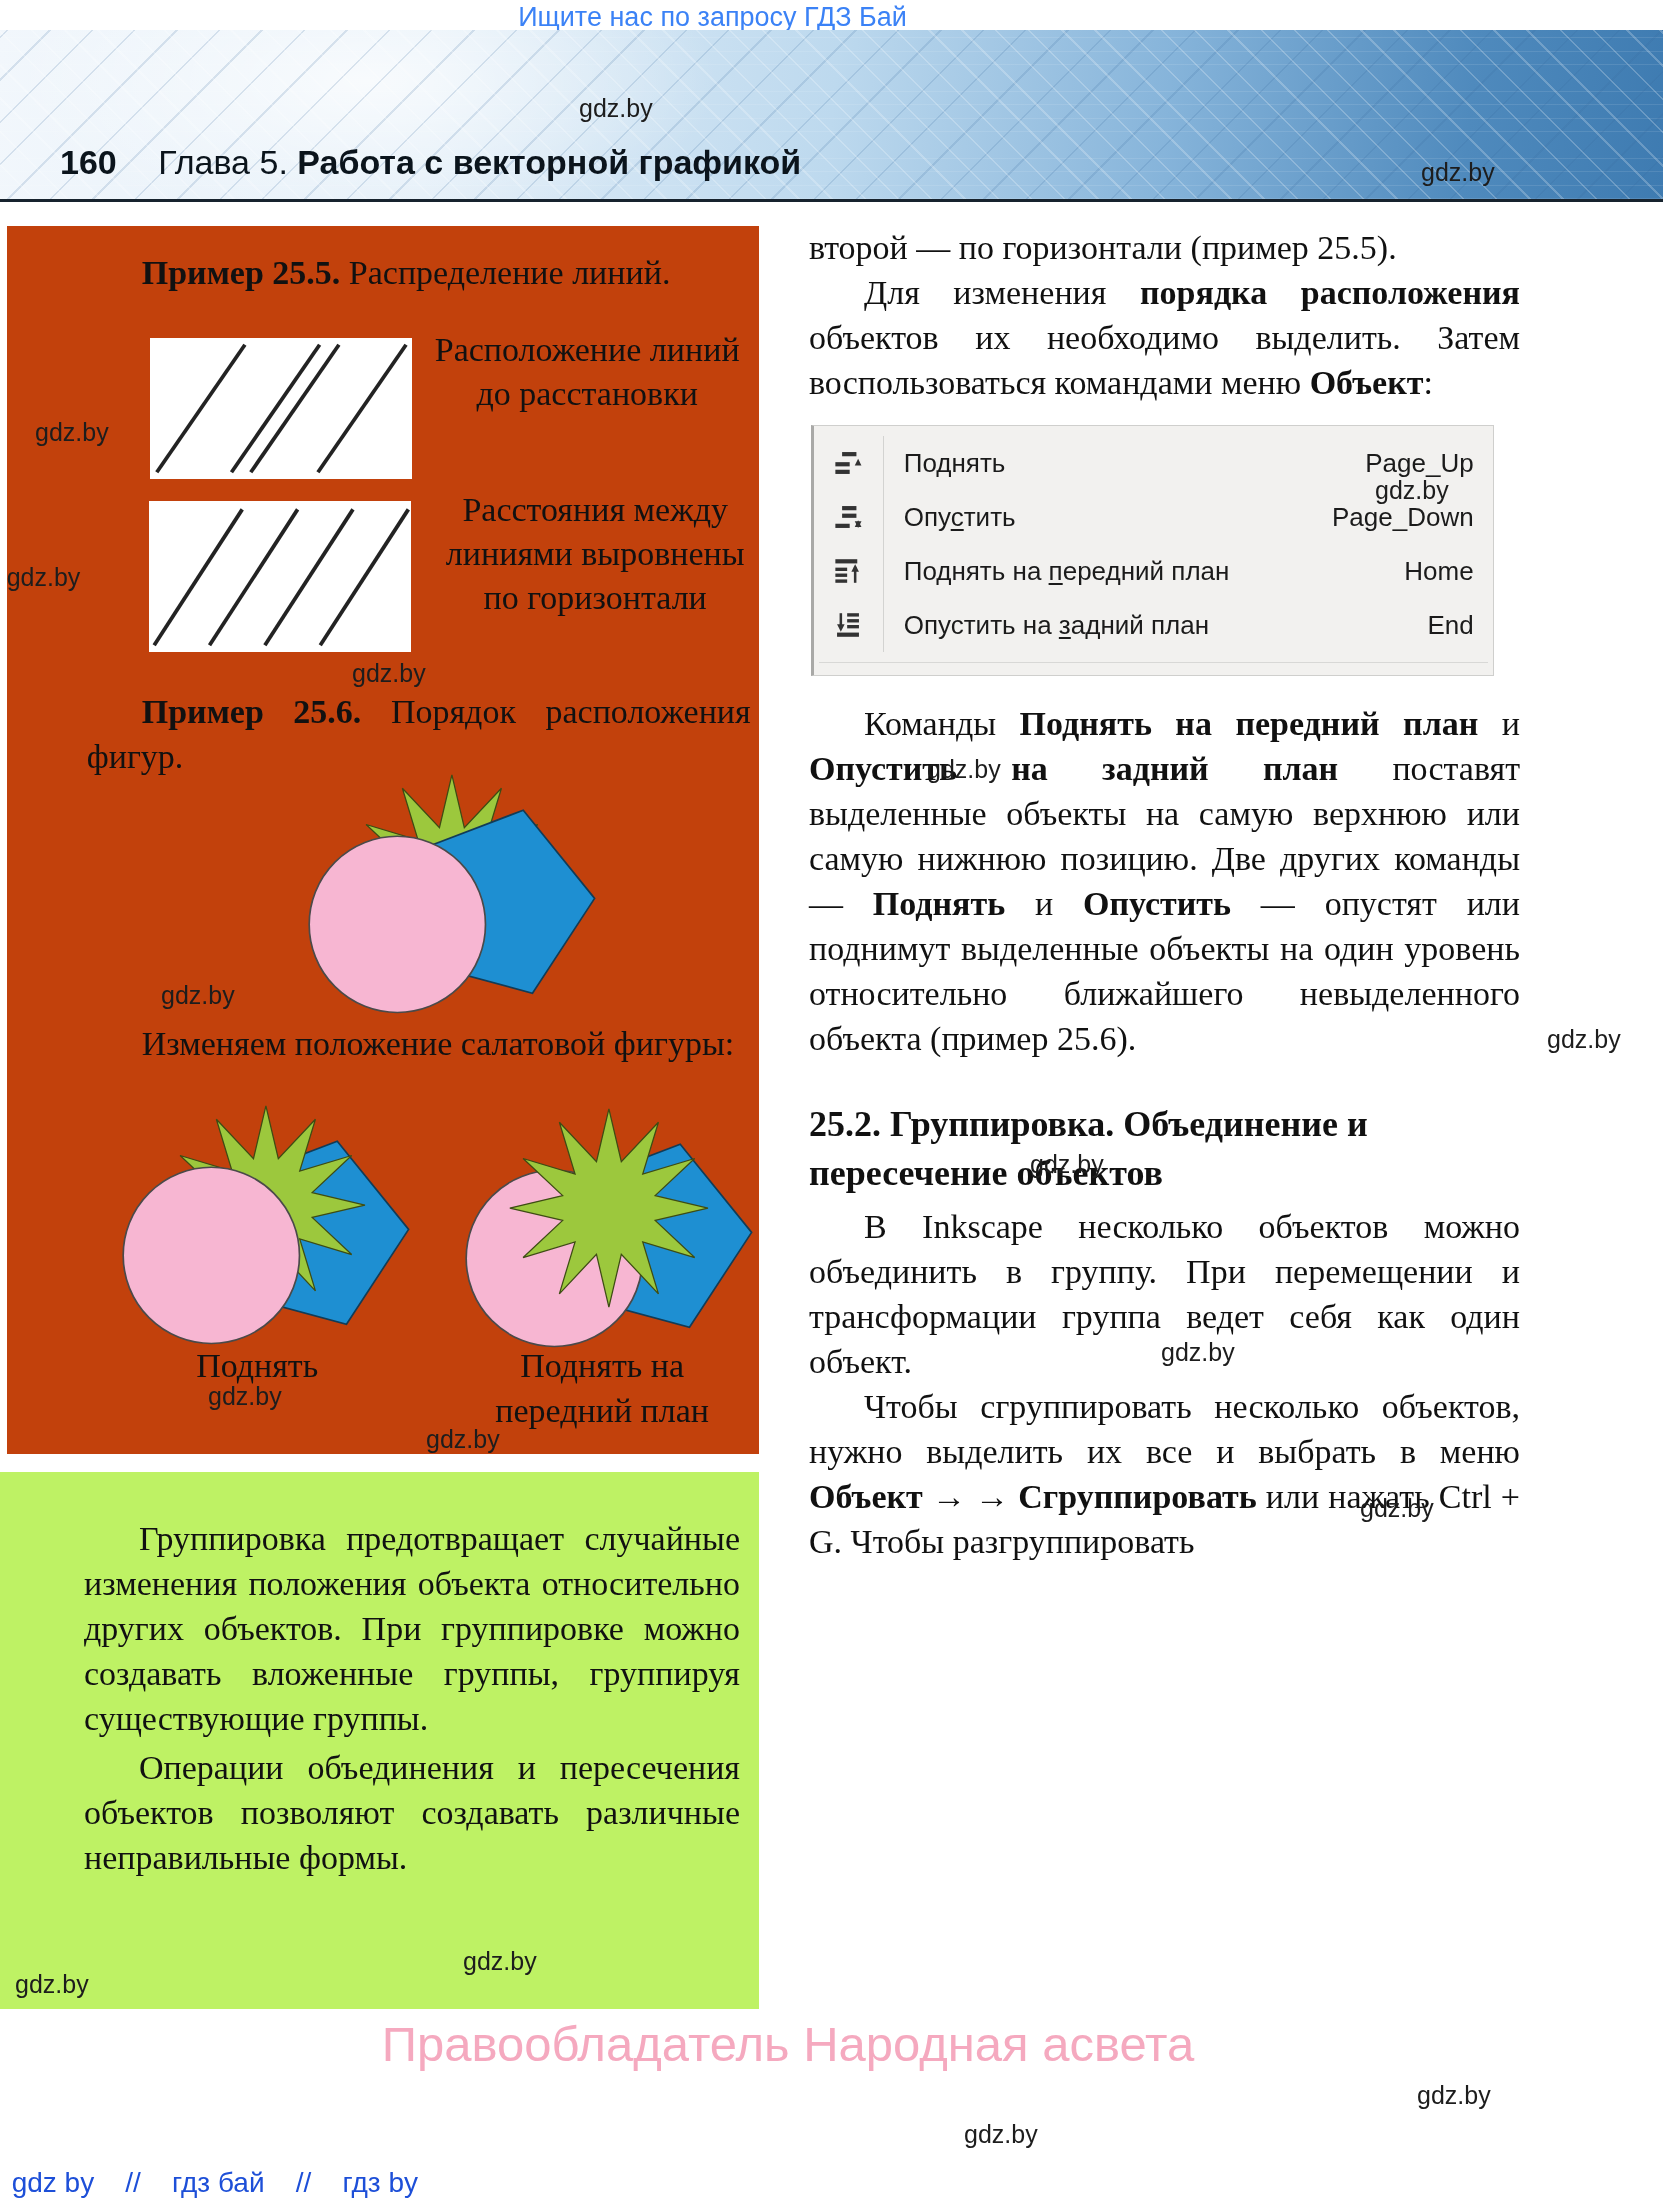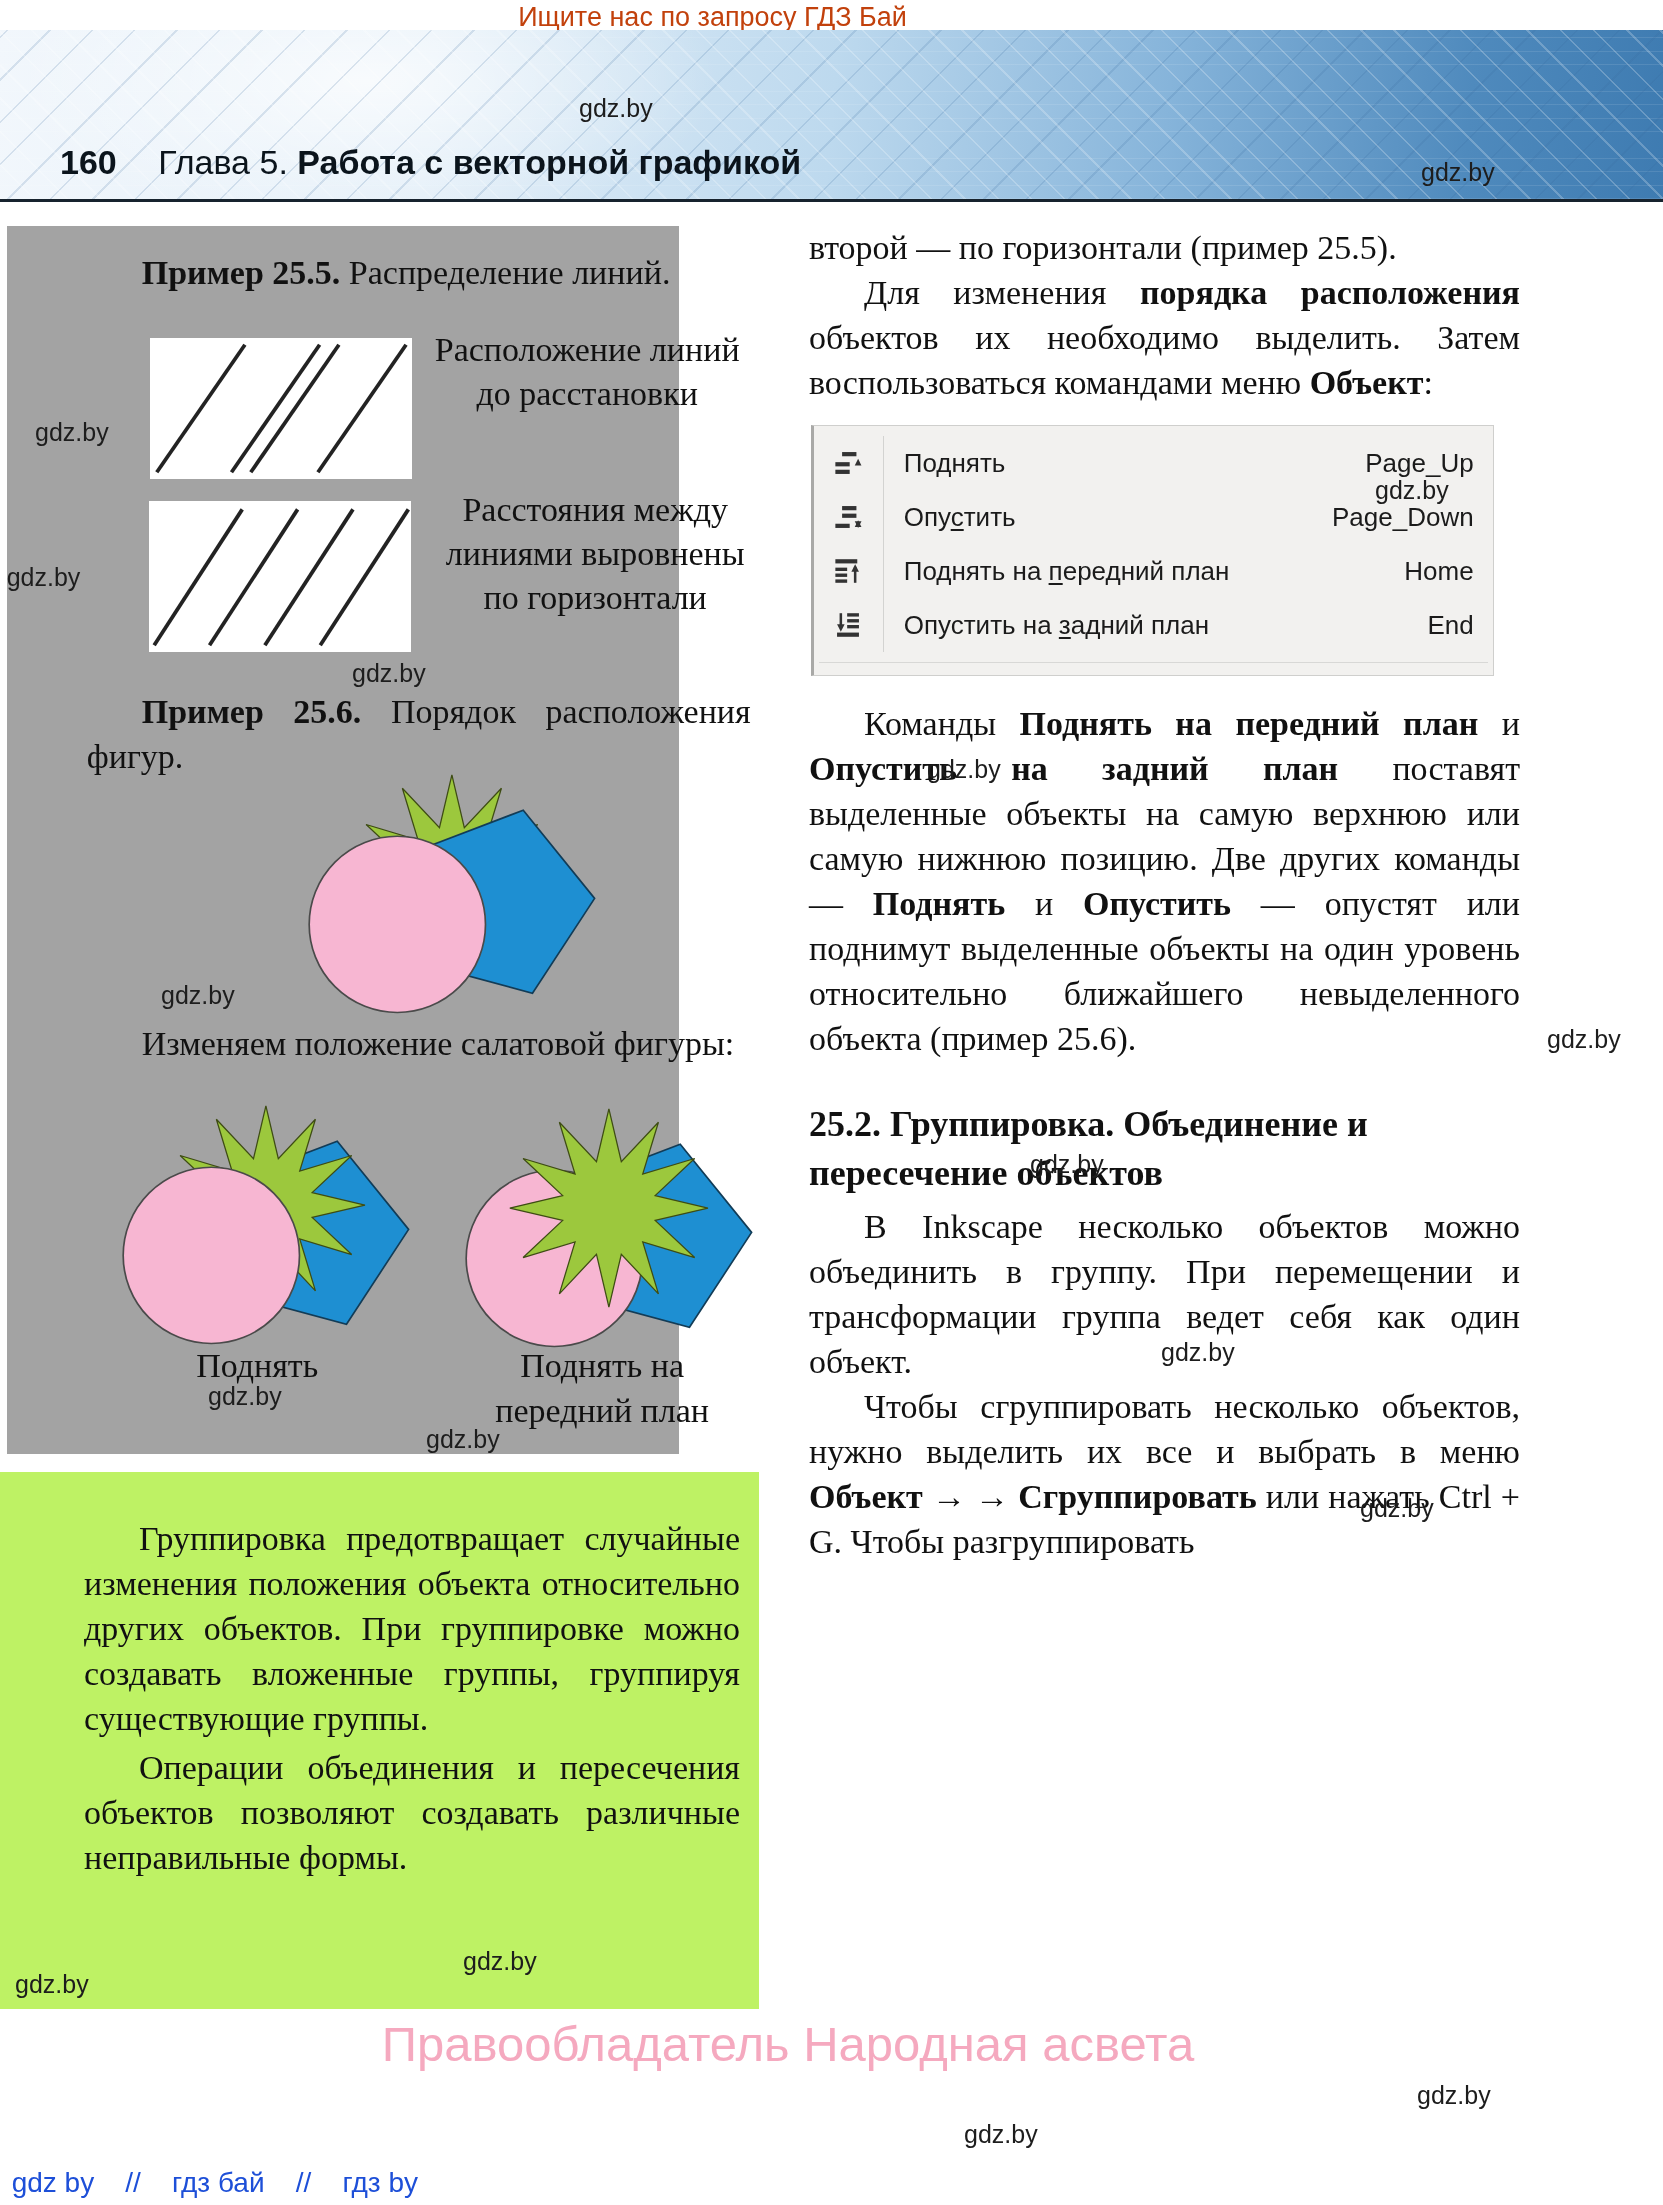--- a/index.html
+++ b/index.html
@@ -3,21 +3,21 @@
 <meta charset="utf-8">
 <style>
   html,body{margin:0;padding:0;}
   body{
     width:1664px;height:2205px;position:relative;background:#ffffff;
     font-family:"Liberation Serif", serif;color:#111;overflow:hidden;
   }
   
   .notice{
     position:absolute;top:1.7px;left:0;width:1425px;text-align:center;
-    font-family:"Liberation Sans",sans-serif;font-size:27px;color:#c2410c;
+    font-family:"Liberation Sans",sans-serif;font-size:27px;color:#3b82f6;
   }
   
   .banner{
     position:absolute;top:30px;left:0;width:1664px;height:169px;
     background:
       radial-gradient(ellipse 503px 218px at 22% 30%, rgba(255,255,255,.75), rgba(255,255,255,0) 70%),
       linear-gradient(95deg,#f2f7fc 0%,#e2eef8 26%,#bdd9ee 50%,#86b4da 70%,#4f8abd 88%,#3e7bb1 100%);
     border-bottom:3.4px solid #17232e;
   }
   .banner:before{
@@ -33,21 +33,21 @@
   }
   .hdr .num{font-weight:bold;margin-right:32px;}
   .hdr .chap{font-weight:normal;}
   .hdr .title{font-weight:bold;}
   
   .wm{
     position:absolute;font-family:"Liberation Sans",sans-serif;font-size:25px;
     color:#1d1d1d;white-space:nowrap;z-index:30;
   }
   
-  .bluebox{position:absolute;left:6.7px;top:226px;width:672px;height:1228px;background:#a3a3a3;}
+  .bluebox{position:absolute;left:6.7px;top:226px;width:752px;height:1228px;background:#c2410c;}
   .greenbox{position:absolute;left:0;top:1472px;width:759px;height:537px;background:#bef264;}
   
   p.body{font-size:34px;line-height:45px;margin:0;text-align:justify;}
   p.ind{text-indent:55px;}
   .abs{position:absolute;}
   .cap{position:absolute;font-size:34px;line-height:44px;text-align:center;}
   .figlabel{position:absolute;text-align:center;font-size:34px;line-height:45px;}
   .diagbox{position:absolute;background:#ffffff;}
   .heading{font-size:36px;font-weight:bold;line-height:49px;margin:39px 0 6.7px 0;width:671px;}
   

